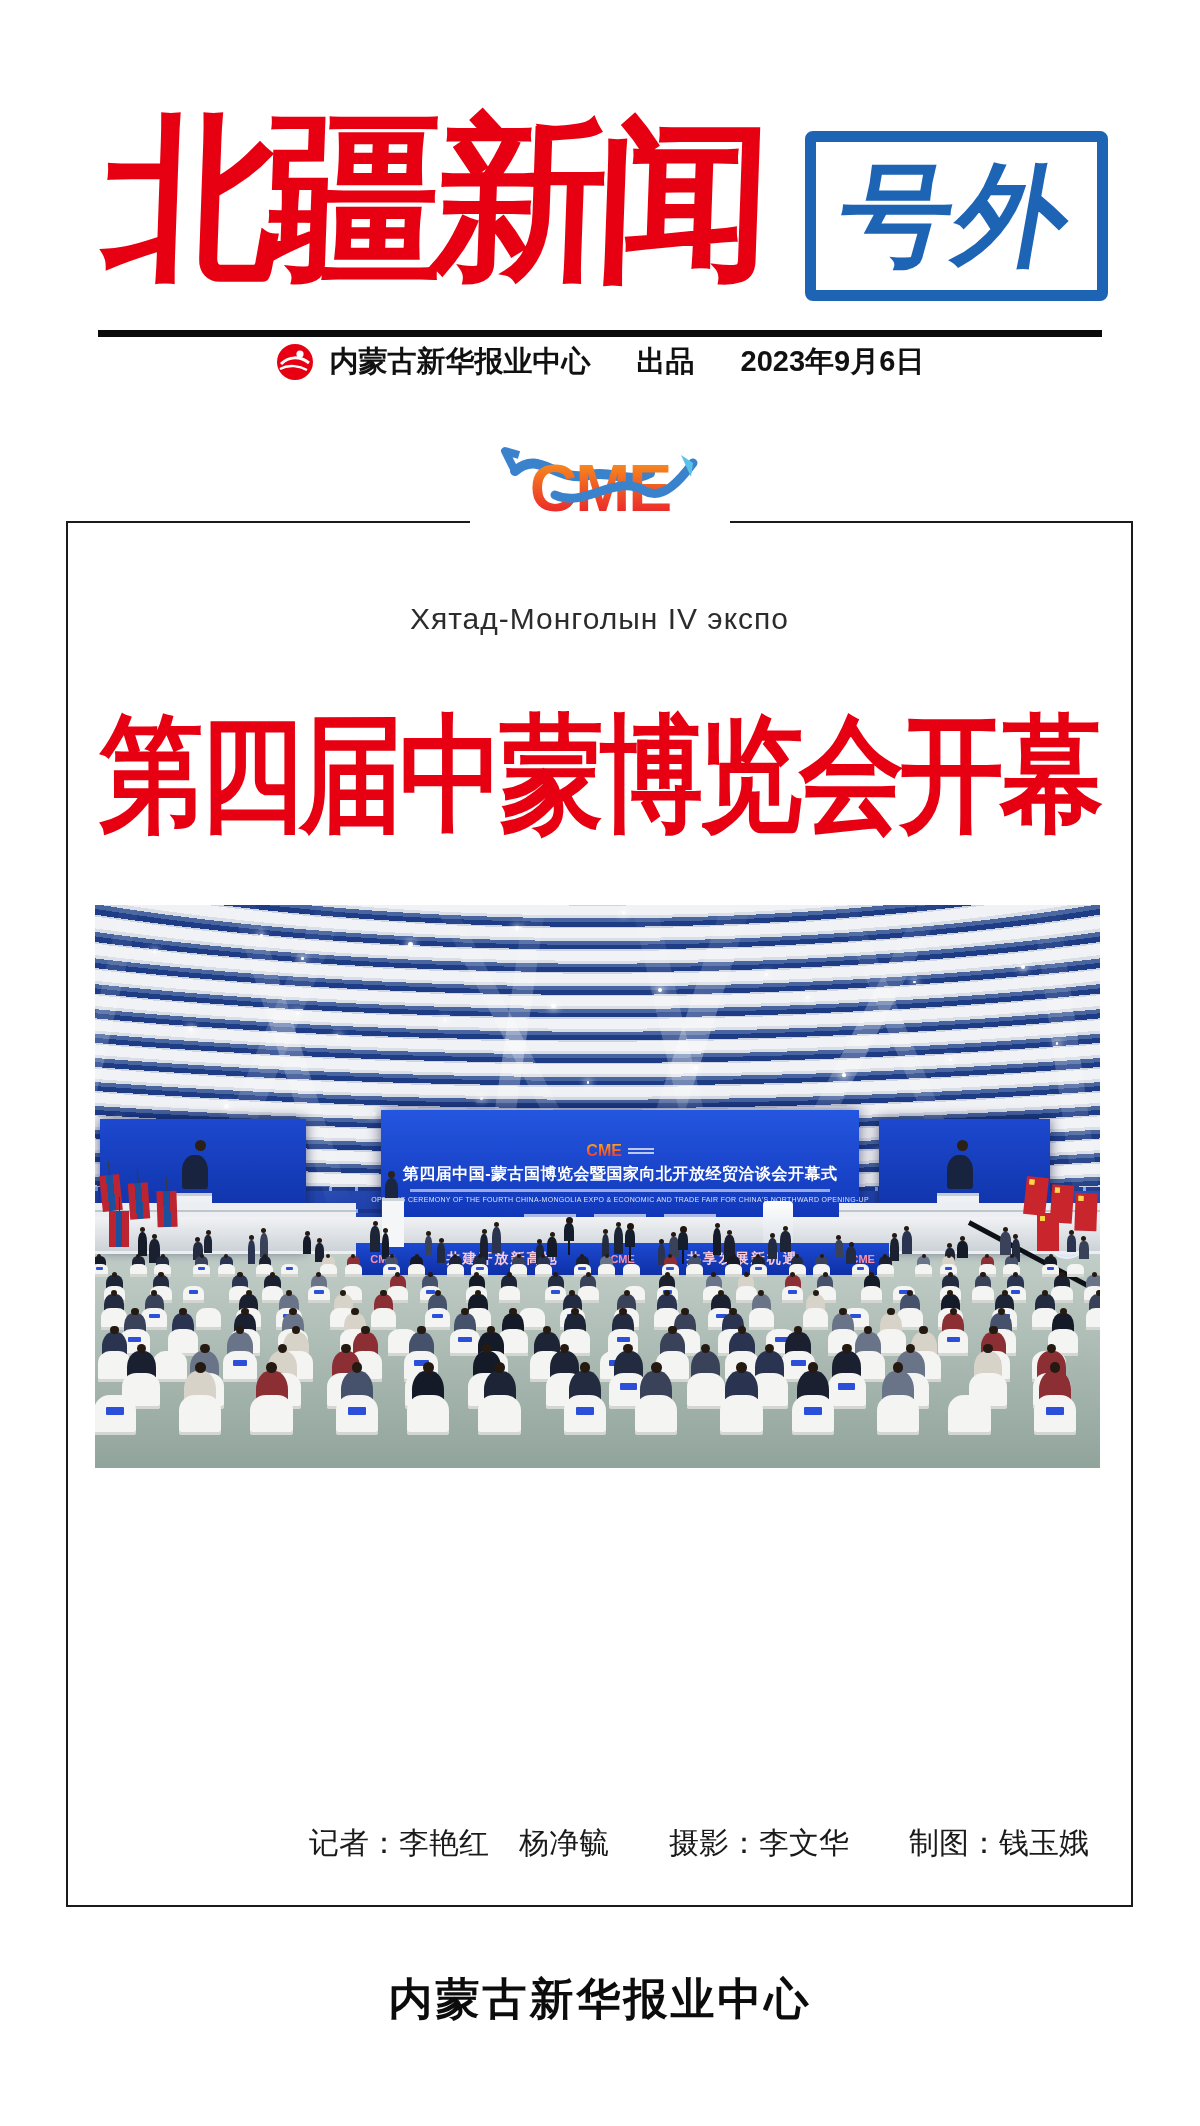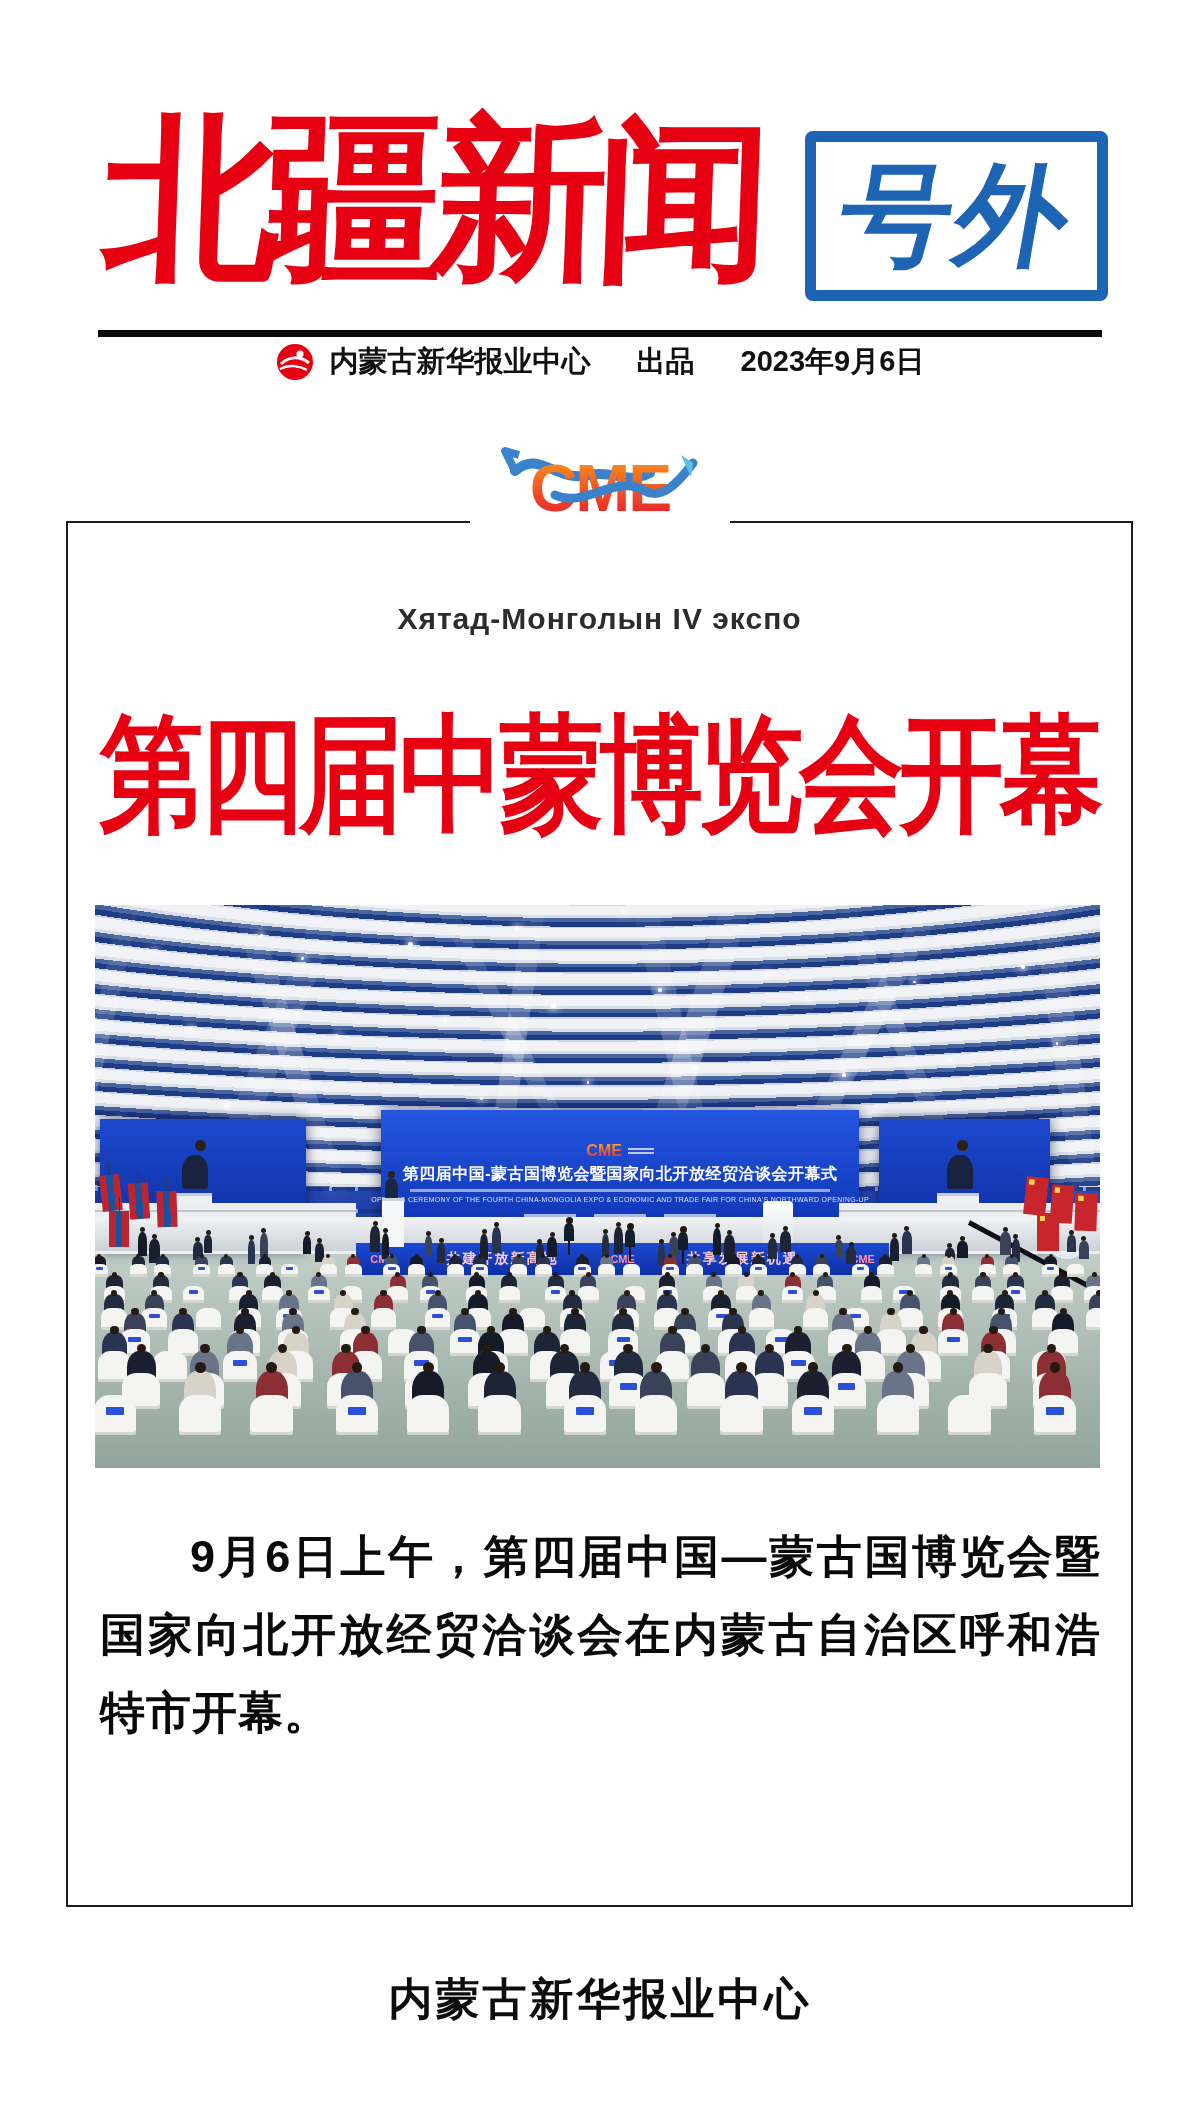--- a/index.html
+++ b/index.html
@@ -25,21 +25,21 @@
   .cme-logo{position:absolute;left:50%;top:433px;transform:translateX(-50%);
             width:260px;height:92px;background:#fff;display:flex;
             align-items:center;justify-content:center;z-index:5;}
 
   
   .card{position:absolute;left:66px;top:521px;width:1067px;height:1386px;
         border:2px solid #1b1b1b;box-sizing:border-box;background:#fff;}
   .card-title-cn{position:absolute;left:0;top:20px;width:100%;text-align:center;
         font-size:43px;font-weight:900;color:#0d0d0d;letter-spacing:2px;}
   .card-title-mn{position:absolute;left:0;top:79px;width:100%;text-align:center;
-        font-size:30px;font-weight:bold;color:#2c2c2c;letter-spacing:1px;}
+        font-size:30px;font-weight:normal;color:#2c2c2c;letter-spacing:1px;}
   .headline{position:absolute;left:0;top:168px;width:100%;margin:0;text-align:center;
         font-size:104px;font-weight:900;color:#e60012;letter-spacing:-4px;
         transform:scale(1.0,1.22);transform-origin:50% 0;white-space:nowrap;}
 
   
   .photo{position:absolute;left:27px;top:382px;width:1005px;height:563px;margin:0;
          overflow:hidden;background:#1e3c86;}
   .ph-ceiling{position:absolute;left:-3%;top:0;width:106%;height:50%;z-index:1;
       background:repeating-radial-gradient(ellipse 150% 120% at 50% -48%,
         #f1f2f5 0 46px,#d9dde6 46px 60px,#48659f 60px 78px,#1e3c86 78px 100px,#cdd4e2 100px 107px);}
@@ -825,17 +825,17 @@
           <div class="head" style="left: 797.888px; top: 456.946px; width: 10.6px; height: 10.6px;"></div>
           <div class="chair" style="left: 782.088px; top: 490.346px; width: 42.2px; height: 40px;"></div>
           <div class="chair" style="left: 853.414px; top: 490.346px; width: 42.2px; height: 40px;"></div>
           <div class="person" style="left: 943.805px; top: 465.546px; width: 32.072px; height: 44px; background: rgb(139, 47, 53);"></div>
           <div class="head" style="left: 954.541px; top: 456.946px; width: 10.6px; height: 10.6px;"></div>
           <div class="chair" style="left: 938.741px; top: 490.346px; width: 42.2px; height: 40px;"></div>
           <div class="plate" style="left: 950.557px; top: 501.546px; width: 18.568px; height: 8px;"></div>
         </div>
     </figure>
 
-    <p class="body-text">9月6日上午，第四届中国—蒙古国博览会暨国家向北开放经贸洽谈会在内蒙古自治区呼和浩特市开幕。</p>
+    <p class="credits">记者：李艳红　杨净毓　　摄影：李文华　　制图：钱玉娥</p>
   </section>
 
   <footer class="footer">内蒙古新华报业中心</footer>
 </div>
 
 </body></html>

